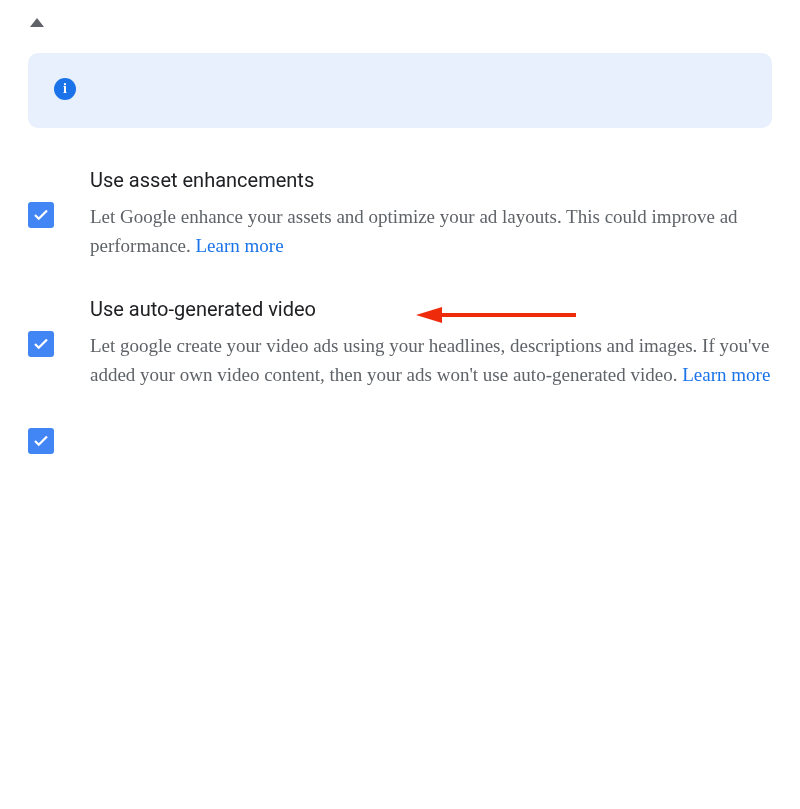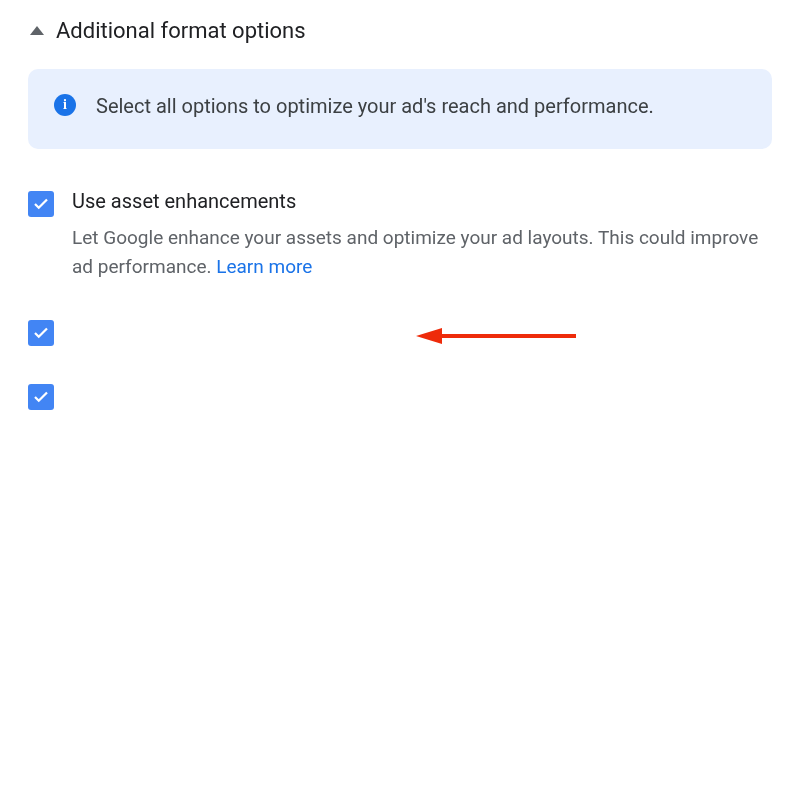--- a/index.html
+++ b/index.html
@@ -52,22 +52,22 @@
       font-size: 14px;
       margin-top: 3px;
     }
     .info-text {
       font-size: 20px;
       line-height: 1.5;
       color: #3c4043;
     }
     .option-row {
       display: flex;
-      align-items: flex-start;
-      gap: 18px;
+      align-items: center;
+      gap: 36px;
       margin-bottom: 36px;
       position: relative;
     }
     .checkbox {
       flex-shrink: 0;
       width: 26px;
       height: 26px;
       background: #4285f4;
       border-radius: 3px;
       display: flex;
@@ -87,43 +87,42 @@
     .option-title {
       font-size: 20px;
       color: #202124;
       font-weight: 400;
       margin-bottom: 10px;
     }
     .option-desc {
       font-size: 19px;
       line-height: 1.55;
       color: #5f6368;
+      font-family: Liberation Serif, serif;
     }
     .learn-more {
       color: #1a73e8;
       cursor: pointer;
     }
     .arrow-annotation {
       position: absolute;
       left: 378px;
       top: 6px;
       pointer-events: none;
     }
   </style>
 </head>
 <body>
 
 <div class="section-header">
   <span class="chevron-up"></span>
-  <span>Additional format options</span>
 </div>
 
 <div class="info-banner">
   <div class="info-icon">i</div>
-  <div class="info-text">Select all options to optimize your ad's reach and performance.</div>
 </div>
 
 <div class="option-row">
   <div class="checkbox">
     <svg viewBox="0 0 24 24">
         <polyline points="4 12 9 17 20 6"></polyline>
       </svg>
   </div>
   <div class="option-content">
     <div class="option-title">Use asset enhancements</div>
@@ -133,20 +132,24 @@
   </div>
 </div>
 
 <div class="option-row">
   <div class="checkbox">
     <svg viewBox="0 0 24 24">
         <polyline points="4 12 9 17 20 6"></polyline>
       </svg>
   </div>
   <div class="option-content">
+    <div class="option-title">Use auto-generated video</div>
+    <div class="option-desc">
+      <span>Let google create your video ads using your headlines, descriptions and images. If you've added your own video content, then your ads won't use auto-generated video. </span><span class="learn-more">Learn more</span>
+    </div>
   </div>
   <svg class="arrow-annotation" width="180" height="24">
     <line x1="30" y1="12" x2="170" y2="12" stroke="#ee2b0a" stroke-width="4"></line>
     <polygon points="10,12 36,4 36,20" fill="#ee2b0a"></polygon>
   </svg>
 </div>
 
 <div class="option-row">
   <div class="checkbox">
     <svg viewBox="0 0 24 24">

